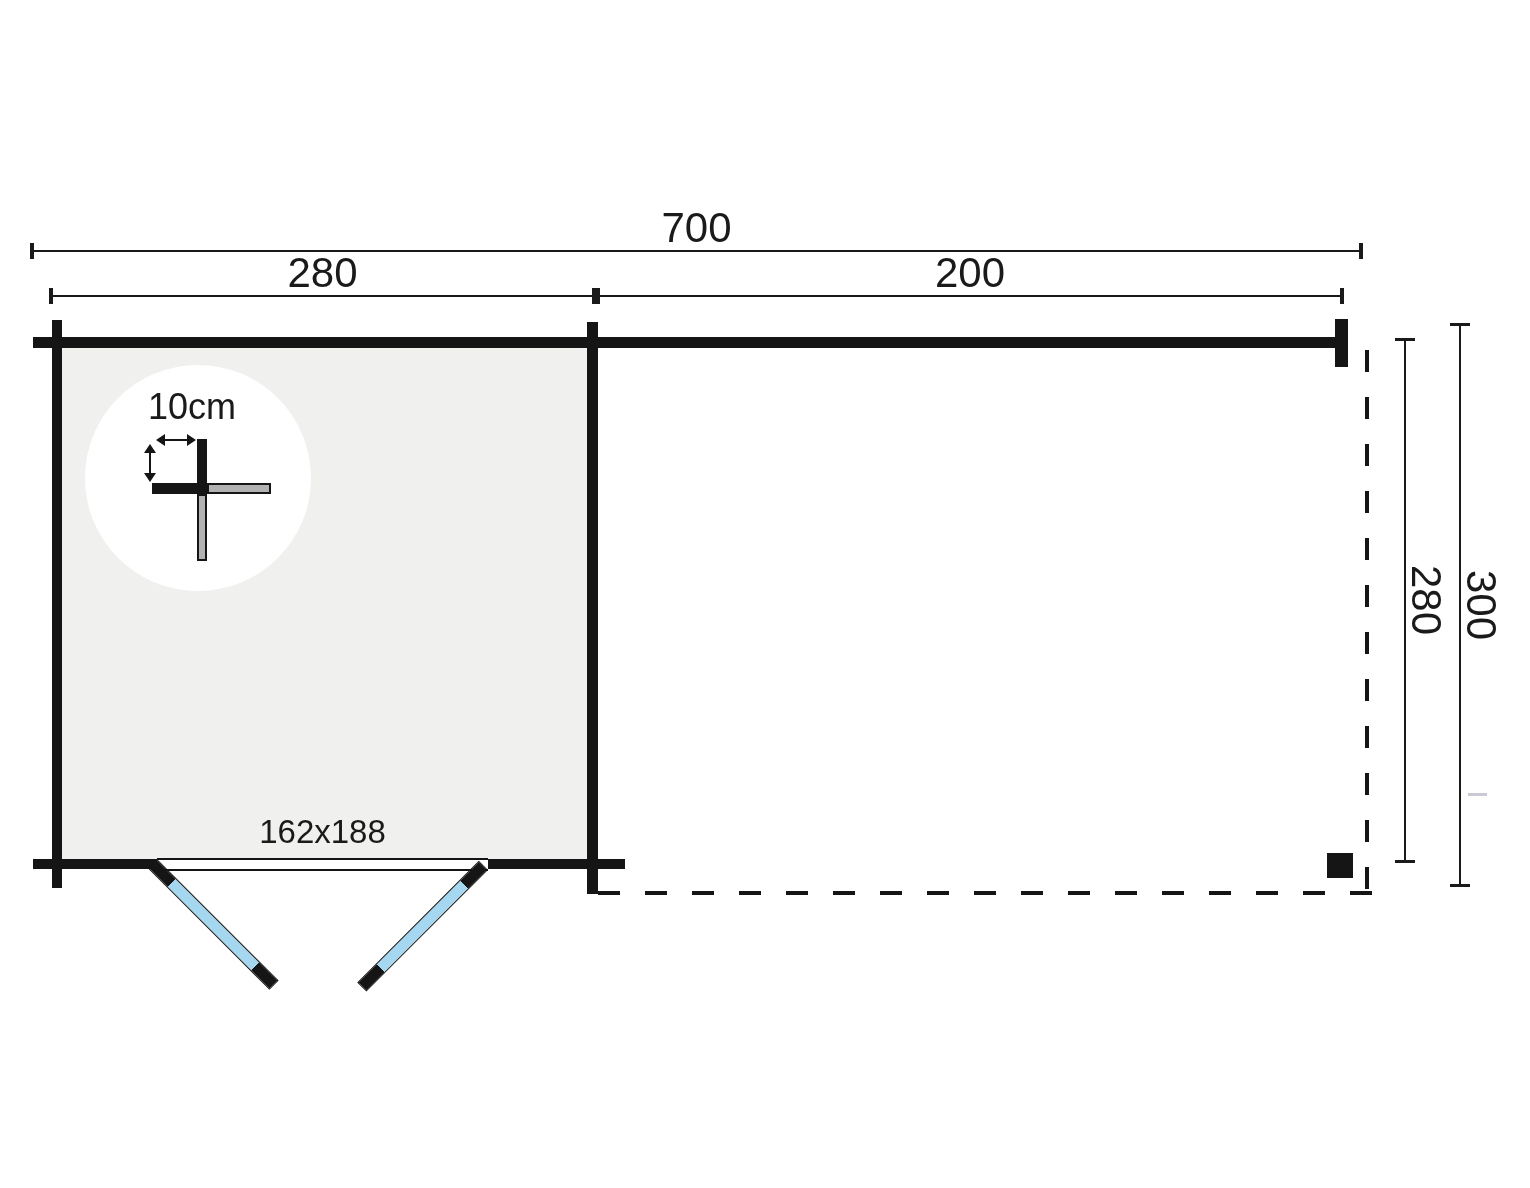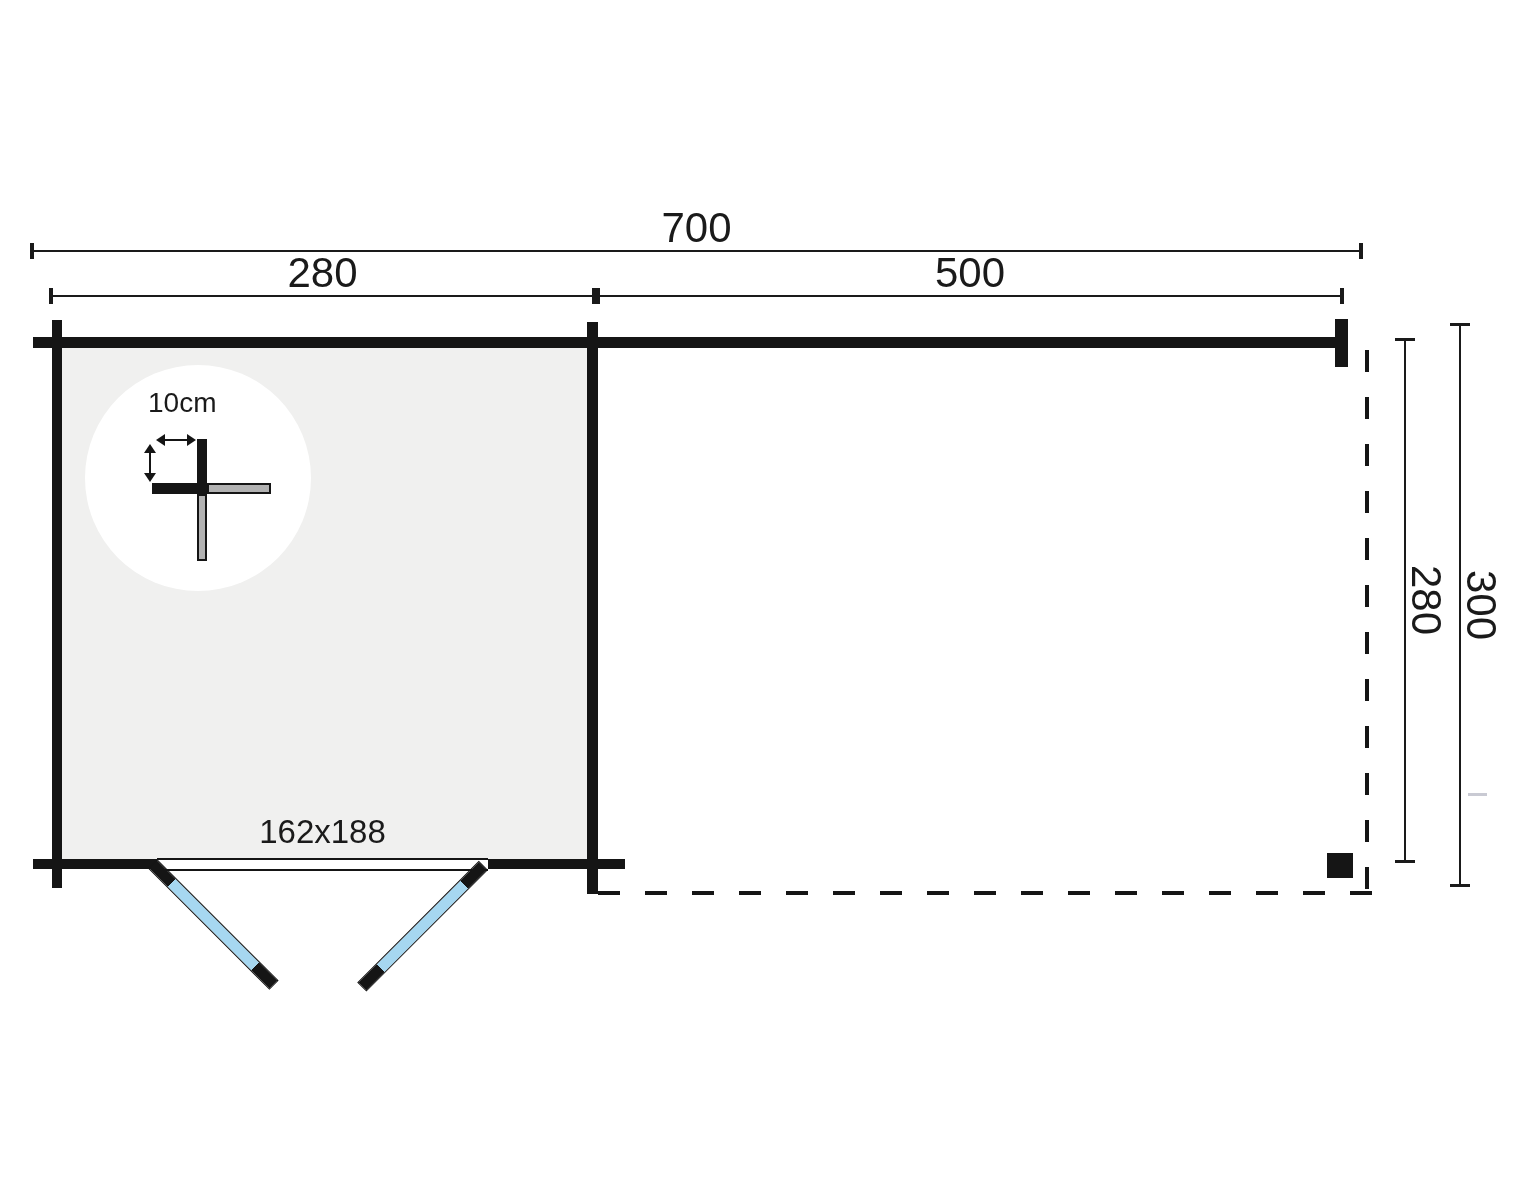--- a/index.html
+++ b/index.html
@@ -33,21 +33,21 @@
     transform:rotate(90deg);
   }
 
   .dash-h { position:absolute; height:4px;
     background:repeating-linear-gradient(90deg, #151515 0 22px, transparent 22px 47px); }
   .dash-v { position:absolute; width:4px;
     background:repeating-linear-gradient(180deg, #151515 0 22px, transparent 22px 47px); }
 
   .detail-circle { position:absolute; left:85px; top:365px; width:226px; height:226px;
     border-radius:50%; background:#ffffff; }
-  .detail-label { position:absolute; left:148px; top:389px; font-size:28px; line-height:1;text-align:center; }
+  .detail-label { position:absolute; left:148px; top:389px; font-size:36px; line-height:1;text-align:center; }
 
   .graybar { position:absolute; background:#b2b2b2; border:2px solid #151515; box-sizing:border-box; }
 
   
   .arrow-h { position:absolute; height:2px; background:#151515; }
   .arrow-h::before { content:""; position:absolute; left:-8px; top:-5px; width:0; height:0;
     border:6px solid transparent; border-left:0; border-right:9px solid #151515; }
   .arrow-h::after  { content:""; position:absolute; right:-8px; top:-5px; width:0; height:0;
     border:6px solid transparent; border-right:0; border-left:9px solid #151515; }
   .arrow-v { position:absolute; width:2px; background:#151515; }
@@ -72,21 +72,21 @@
 </head>
 <body>
 
 <div class="canvas">
 
   <div class="dimlabel" style="left:30px; width:1333px; top:207px;">700</div>
   <div class="dimline-h" style="left:30px; top:250px; width:1333px;"></div>
 
   <div class="dimlabel" style="left:49px; width:547px; top:252px;">280</div>
   <div class="dimline-h" style="left:49px; top:295px; width:547px;"></div>
-  <div class="dimlabel" style="left:596px; width:748px; top:252px;">500</div>
+  <div class="dimlabel" style="left:596px; width:748px; top:252px;">200</div>
   <div class="dimline-h" style="left:596px; top:295px; width:748px;"></div>
 
   <div class="room" style="left:62px; top:348px; width:525px; height:511px;"></div>
 
   <div class="wall" style="left:33px; top:337px; width:1315px; height:11px;"></div>
   <div class="wall" style="left:52px; top:320px; width:10px; height:568px;"></div>
   <div class="wall" style="left:587px; top:322px; width:11px; height:572px;"></div>
   <div class="wall" style="left:33px; top:859px; width:124px; height:10px;"></div>
   <div class="wall" style="left:488px; top:859px; width:137px; height:10px;"></div>
   <div class="wall" style="left:1335px; top:319px; width:13px; height:48px;"></div>

